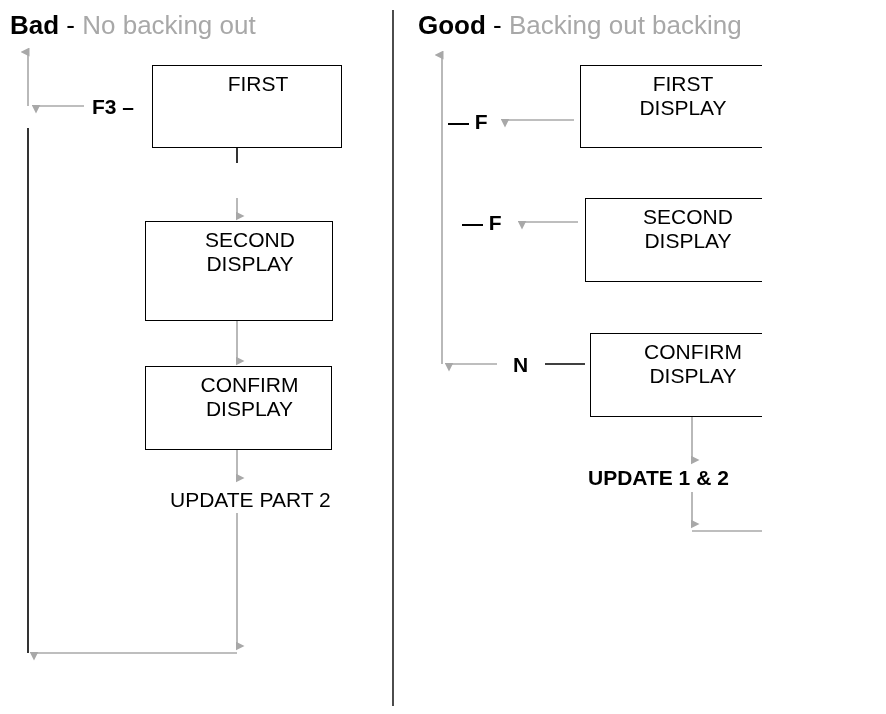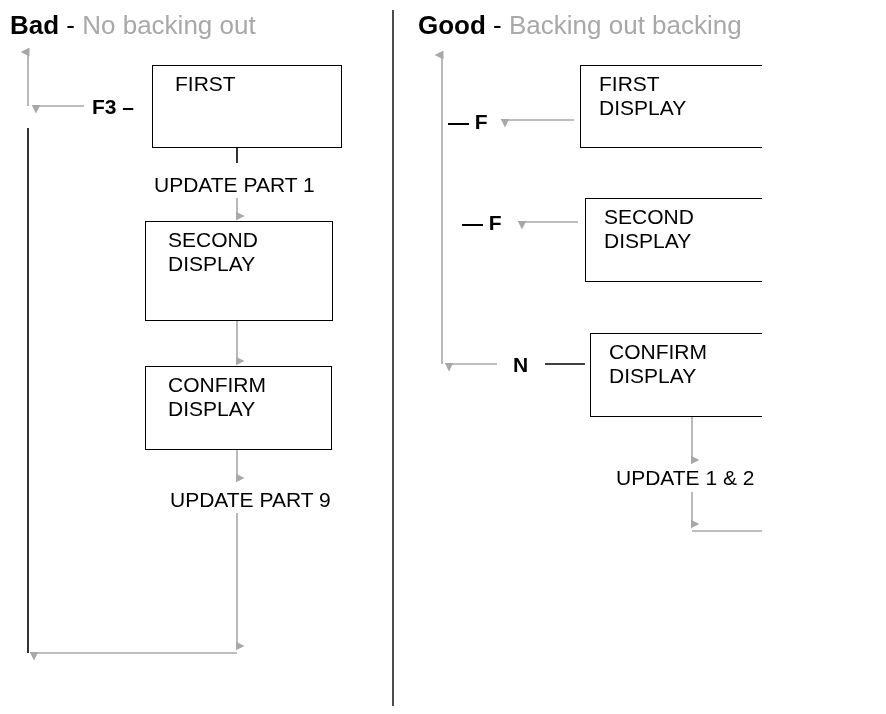--- a/index.html
+++ b/index.html
@@ -42,20 +42,21 @@
   .node {
     position: absolute;
     box-sizing: border-box;
     border: 1.6px solid #000000;
     background: #ffffff;
     font-size: 21px;
     line-height: 1.15;
     color: #000000;
     padding: 6px 0 0 22px;
     white-space: pre-line;
+    text-align: center;
   }
   .node.rt {
     padding-left: 18px;
   }
   .caption {
     position: absolute;
     font-size: 21px;
     line-height: 1;
     color: #000000;
     white-space: nowrap;
@@ -164,42 +165,41 @@
   <div class="heading" style="left:10px; top:12px;">
     <span class="strong">Bad</span><span class="strong" style="font-weight:normal;"> - </span><span class="muted">No backing out</span>
   </div>
 
   <div class="heading" style="left:418px; top:12px;">
     <span class="strong">Good</span><span class="strong" style="font-weight:normal;"> - </span><span class="muted">Backing out backing</span>
   </div>
 
   <div class="node" style="left:152px; top:65px; width:190px; height:83px;">FIRST</div>
 
-  <div class="caption" style="left:154px; top:174px;">UPDATE PART 1</div>
 
   <div class="node" style="left:145px; top:221px; width:188px; height:100px;">SECOND
 DISPLAY</div>
 
   <div class="node" style="left:145px; top:366px; width:187px; height:84px;">CONFIRM
 DISPLAY</div>
 
-  <div class="caption" style="left:170px; top:489px;">UPDATE PART 9</div>
+  <div class="caption" style="left:170px; top:489px;">UPDATE PART 2</div>
 
   <div class="keylabel" style="left:92px; top:96px;text-align:center;">F3 –</div>
 
   <div class="node rt" style="left:580px; top:65px; width:188px; height:83px;">FIRST
 DISPLAY</div>
 
   <div class="node rt" style="left:585px; top:198px; width:188px; height:84px;">SECOND
 DISPLAY</div>
 
   <div class="node rt" style="left:590px; top:333px; width:188px; height:84px;">CONFIRM
 DISPLAY</div>
 
-  <div class="caption" style="left:616px; top:467px;">UPDATE 1 &amp; 2</div>
+  <div class="caption" style="left:588px; top:467px;font-weight:bold;">UPDATE 1 &amp; 2</div>
 
   <div class="keylabel" style="left:448px; top:111px;">— F</div>
 
   <div class="keylabel" style="left:462px; top:212px;">— F</div>
 
   <div class="keylabel" style="left:513px; top:354px;">N</div>
 
 </div>
 
 </body></html>

